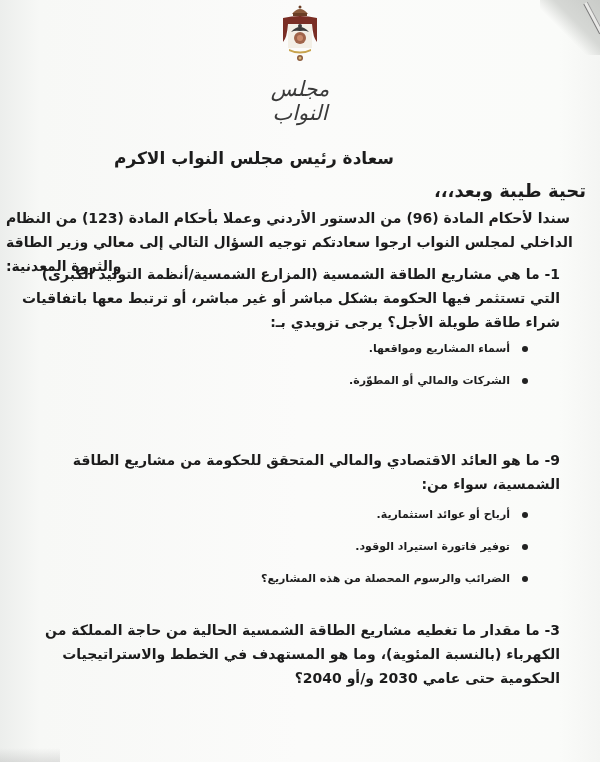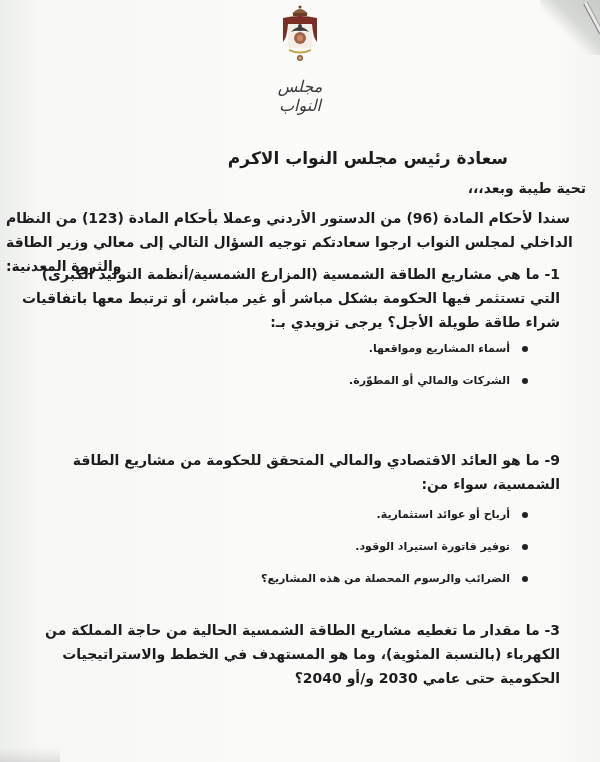--- a/index.html
+++ b/index.html
@@ -47,38 +47,39 @@
       position: absolute;
       left: 279px; top: 4px;
       width: 42px; height: 62px;
     }
     .crest-caption {
       position: absolute;
       left: 255px; top: 77px;
       width: 90px;
       text-align: center;
       font-family: "DejaVu Serif", serif;
-      font-size: 16px;
+      font-size: 21px;
       color: #3a3a3a;
       font-style: italic;
       direction: rtl;
     }
     .title {
       position: absolute;
       left: 0; top: 148px;
       width: 508px;
+      text-align: center;
       font-weight: bold;
       font-size: 17px;
       direction: rtl;
     }
     .greeting {
       position: absolute;
       right: 14px; top: 180px;
       font-weight: bold;
-      font-size: 14px;
+      font-size: 18px;
       direction: rtl;
     }
     .intro {
       position: absolute;
       right: 14px; top: 206px;
       width: 580px;
       font-size: 14px;
       line-height: 24px;
       direction: rtl;
       text-align: left;

